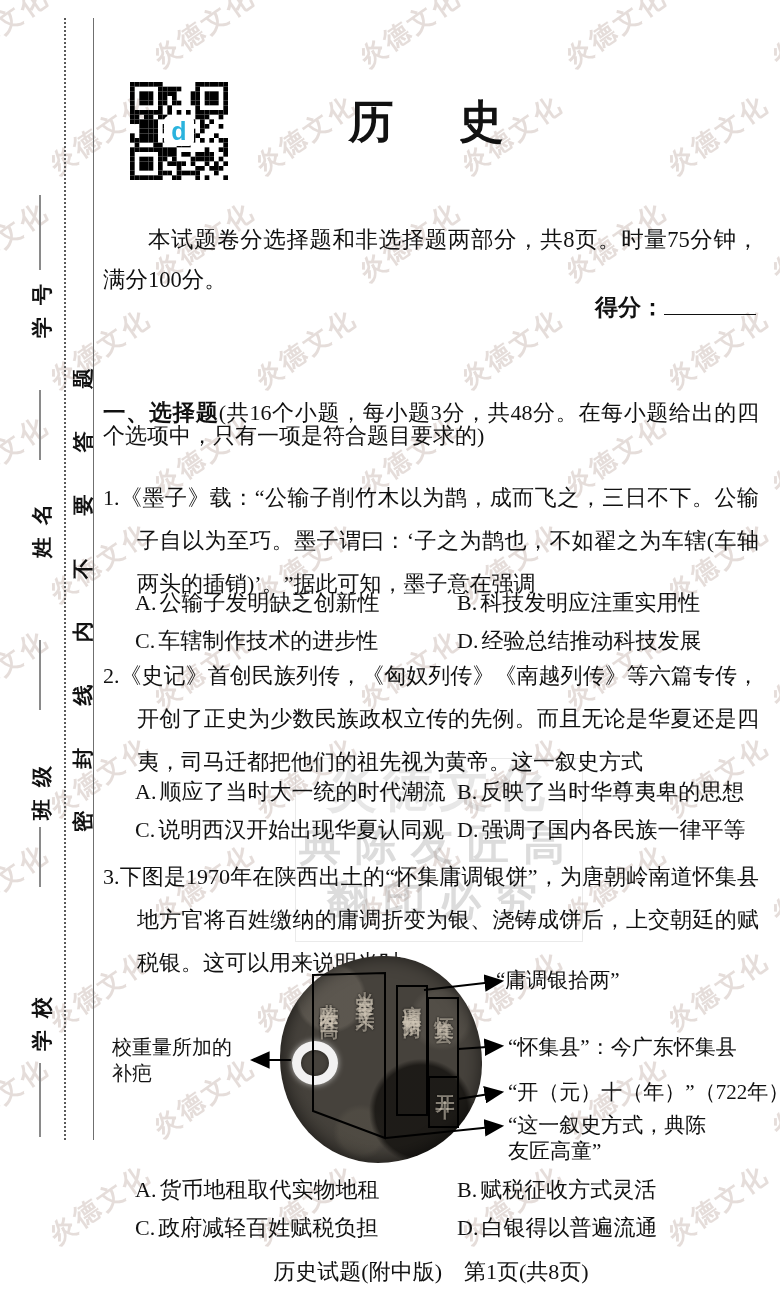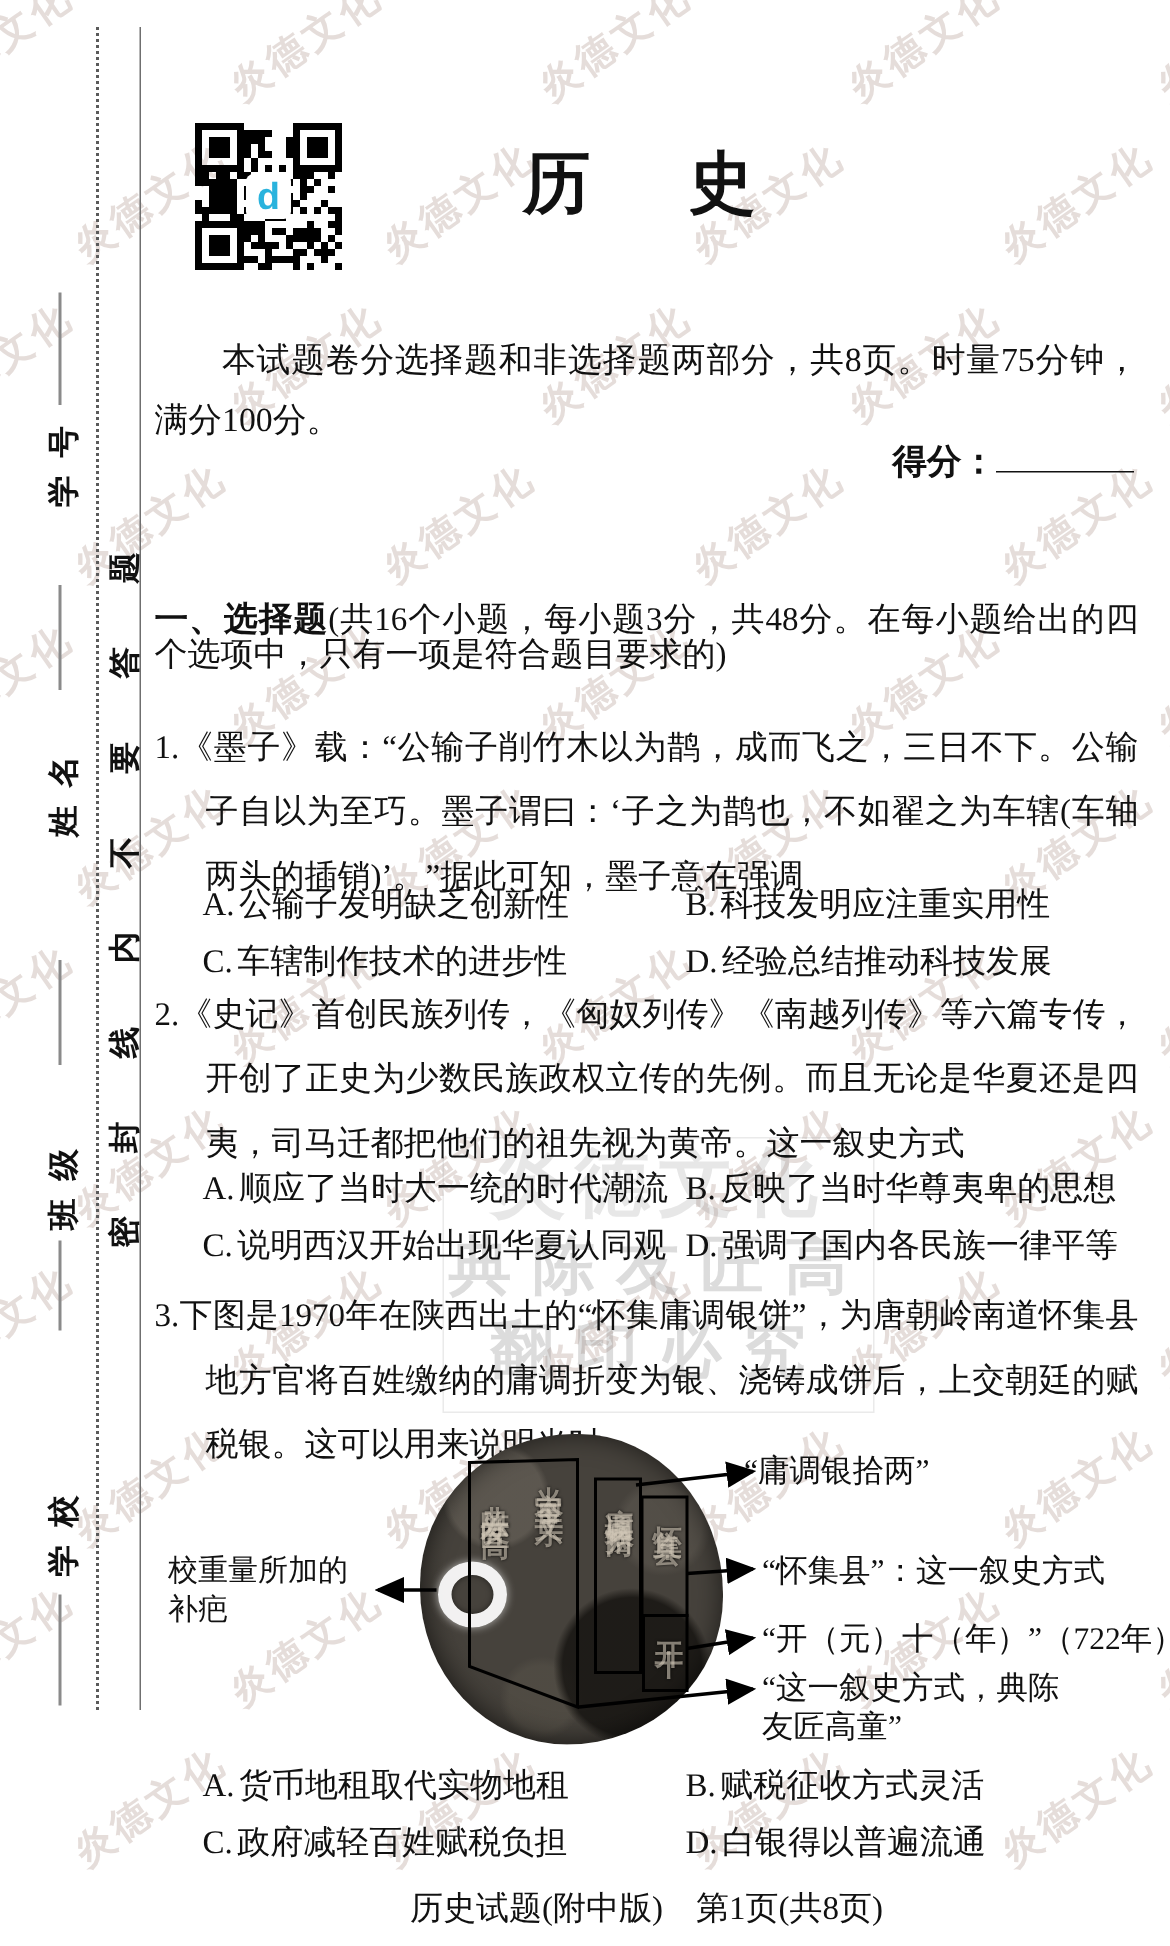--- a/index.html
+++ b/index.html
@@ -479,21 +479,21 @@
         <line x1="356" y1="101" x2="400" y2="98" stroke="#000" stroke-width="2.2" marker-end="url(#ah)"></line>
         <line x1="356" y1="151" x2="400" y2="144" stroke="#000" stroke-width="2.2" marker-end="url(#ah)"></line>
         <line x1="284" y1="190" x2="400" y2="178" stroke="#000" stroke-width="2.2" marker-end="url(#ah)"></line>
         <line x1="189" y1="112" x2="150" y2="112" stroke="#000" stroke-width="2.2" marker-end="url(#ah)"></line>
       </svg>
       <div class="fig-label fl-left">
         <div>校重量所加的</div>
         <div>补疤</div>
       </div>
       <div class="fig-label fl-1">“庸调银拾两”</div>
-      <div class="fig-label fl-2">“怀集县”：这一叙史方式</div>
+      <div class="fig-label fl-2">“怀集县”：今广东怀集县</div>
       <div class="fig-label fl-3">“开（元）十（年）”（722年）</div>
       <div class="fig-label fl-4">
         <div>“这一叙史方式，典陈</div>
         <div>友匠高童”</div>
       </div>
     </div>
 
     <div class="opts o3">
       <div class="row">
         <div class="cell"><span class="okey">A.</span><span>货币地租取代实物地租</span></div>

